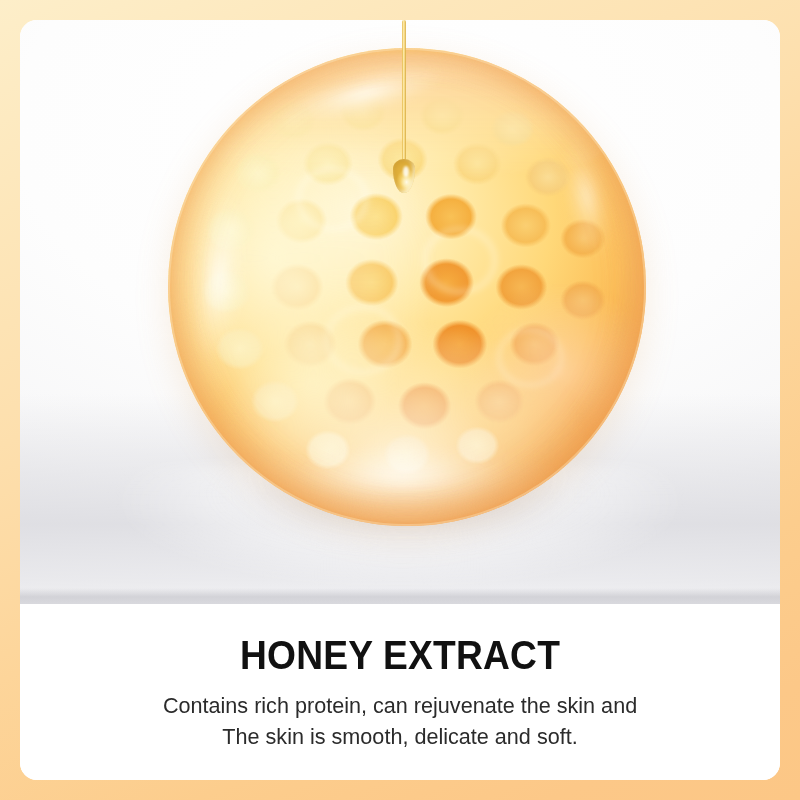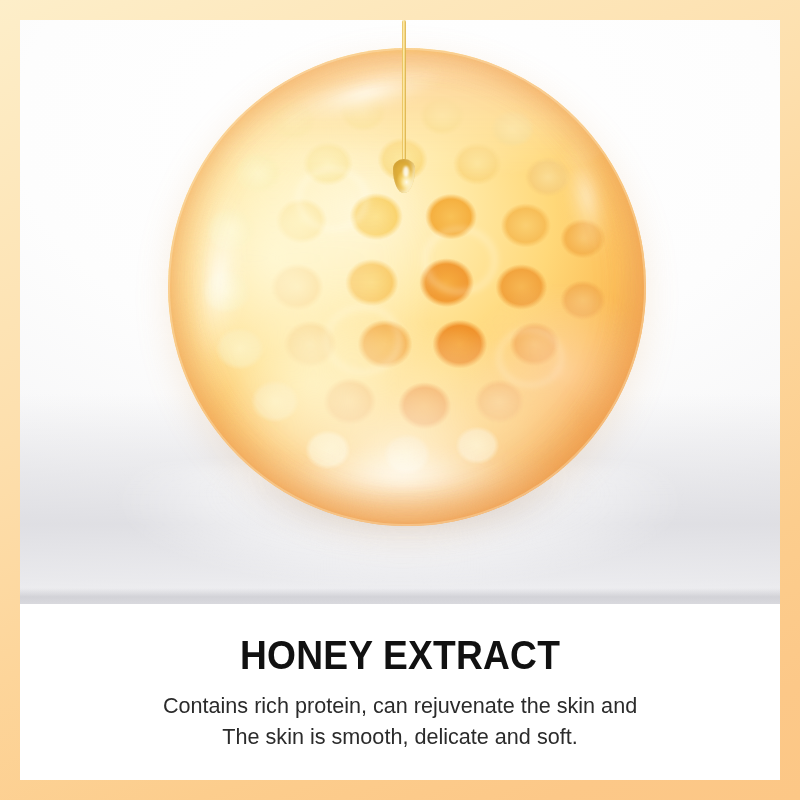--- a/index.html
+++ b/index.html
@@ -35,20 +35,21 @@
     top: 20px;
     right: 20px;
     bottom: 20px;
     width: 760px;
     height: 760px;
     box-sizing: border-box;
     background: #ffffff;
     overflow: hidden;
     display: flex;
     flex-direction: column;
+    border-radius: 17px;
   }
 
   
   .photo {
     position: relative;
     width: 760px;
     height: 584px;
     overflow: hidden;
     background:
       radial-gradient(120% 100% at 50% 18%, #ffffff 0%, #fdfdfd 42%, #f7f7f8 68%, #ececed 88%, #e4e4e6 100%);

